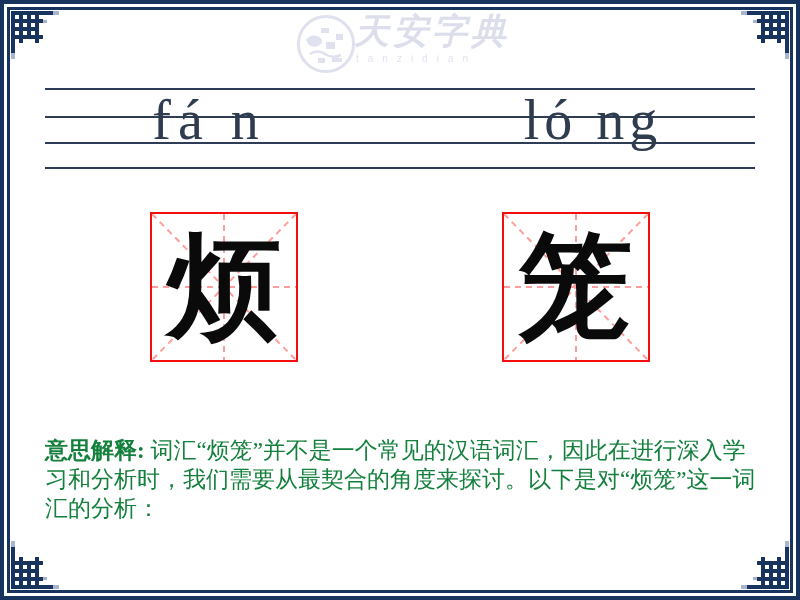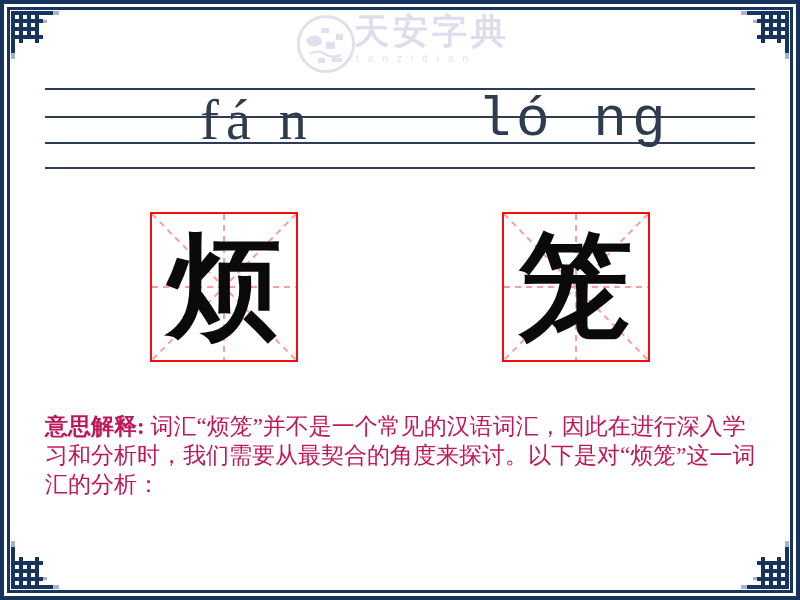--- a/index.html
+++ b/index.html
@@ -11,50 +11,50 @@
   .frame-outer{position:absolute;inset:0;border:4px solid #16345d;box-sizing:border-box;pointer-events:none;}
   .frame-inner{position:absolute;inset:7px;border:3px solid #16345d;box-sizing:border-box;pointer-events:none;}
   .ornaments{position:absolute;left:0;top:0;pointer-events:none;}
   
   .logo{position:absolute;left:296px;top:12px;width:210px;height:62px;}
   .seal{position:absolute;left:0;top:2px;}
   .logo-title{
     position:absolute;left:58px;top:2px;width:150px;
     font-family:"Liberation Serif",serif;font-weight:bold;
     font-size:35px;line-height:36px;letter-spacing:4px;
-    color:#dcdeec;white-space:nowrap;
+    color:#dcdeec;white-space:nowrap;font-style:italic;
   }
   .logo-sub{
     position:absolute;left:60px;top:41px;width:150px;
     font-size:10px;letter-spacing:9px;color:#e2e3f0;white-space:nowrap;
   }
   
   .staff-line{position:absolute;left:45px;width:710px;height:2px;background:#2e3d55;}
   .pinyin{
     position:absolute;top:90px;transform:translateX(-50%);
     font-family:"Liberation Serif",serif;font-size:56px;line-height:60px;
     color:#2f3b4e;white-space:pre;
   }
-  .pinyin.p1{left:209px;letter-spacing:7px;margin-left:48px;}
-  .pinyin.p2{left:574px;letter-spacing:5px;font-family:Liberation Mono, monospace;}
+  .pinyin.p1{left:209px;letter-spacing:7px;}
+  .pinyin.p2{left:593px;letter-spacing:5px;}
   
   .charbox{
     position:absolute;width:148px;height:150px;box-sizing:border-box;
     border:2px solid #f40d0d;background:#ffffff;
   }
   .charbox .guides{position:absolute;left:0;top:0;}
   .charbox .hanzi{
     position:absolute;inset:0;display:flex;align-items:center;justify-content:center;
     font-family:"Liberation Serif",serif;font-weight:bold;
     font-size:114px;line-height:114px;color:#0a0a0a;
   }
   
   .definition{
-    position:absolute;left:45px;top:412px;width:714px;
-    font-family:"Liberation Serif",serif;font-size:23px;line-height:29px;color:#be185d;
+    position:absolute;left:45px;top:436px;width:714px;
+    font-family:"Liberation Serif",serif;font-size:23px;line-height:29px;color:#15803d;
     text-align:left;
   }
   .definition .label{font-weight:bold;}
 </style>
 </head>
 <body>
 
 <div id="page">
 
   <div class="frame-outer"></div>

